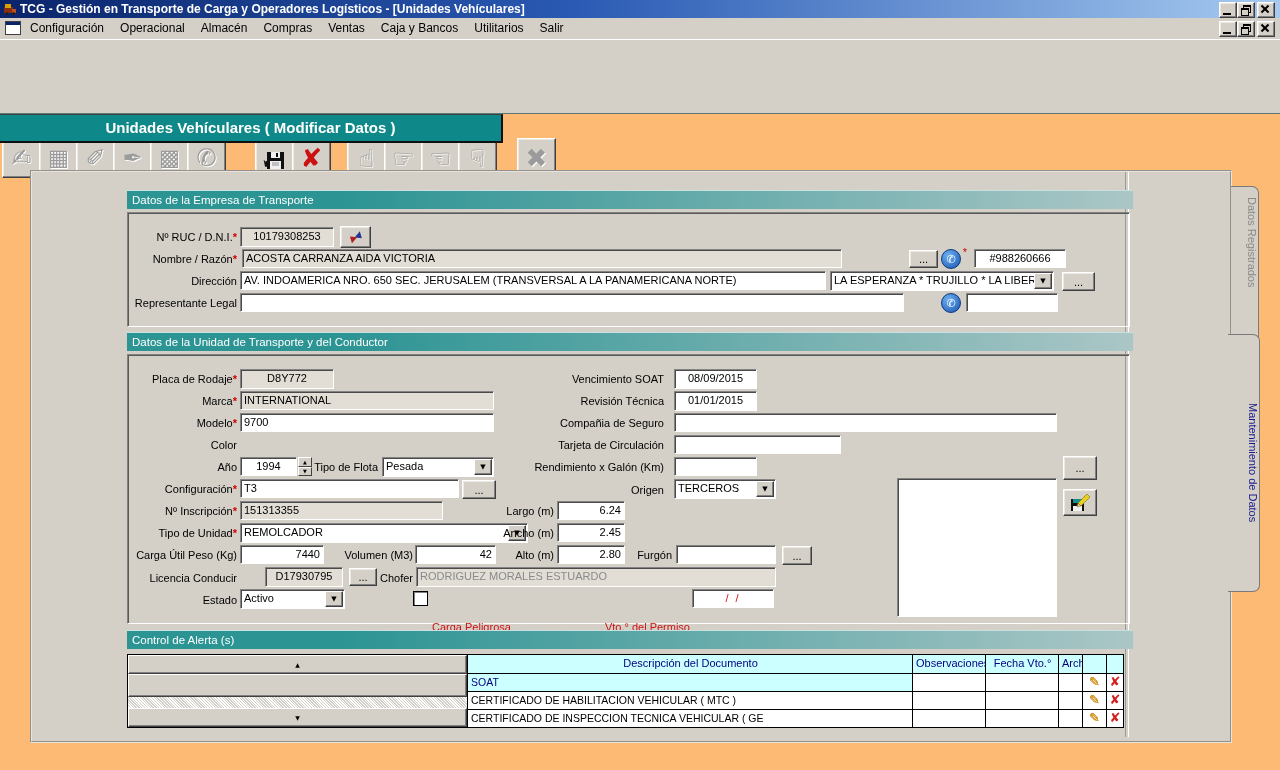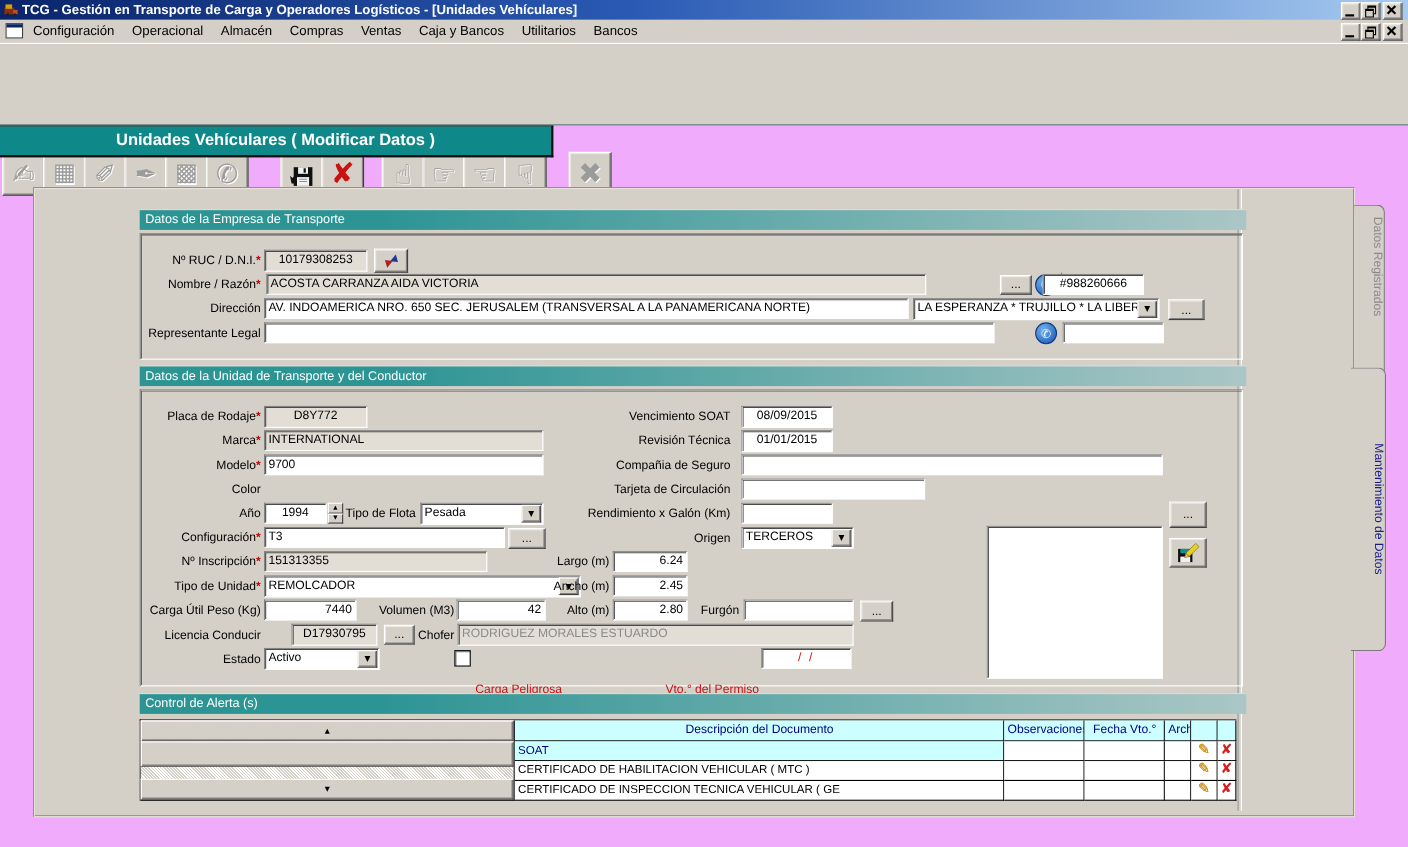--- a/index.html
+++ b/index.html
@@ -1,17 +1,17 @@
 <!DOCTYPE html>
 <html><head>
 <meta charset="utf-8">
 <style>
   html,body{margin:0;padding:0;width:1280px;height:770px;overflow:hidden;
     font-family:"Liberation Sans","DejaVu Sans",sans-serif;background:#d4d0c8;}
-  .screen{position:relative;width:1280px;height:770px;background:#f0abfc;}
+  .screen{position:relative;width:1280px;height:770px;background:#fdba74;}
   .abs{position:absolute;}
   
   .titlebar{left:0;top:0;width:1280px;height:18px;
     background:linear-gradient(to right,#0a246a,#2a5ab4 45%,#a6caf0);
     color:#fff;font-size:12px;font-weight:bold;line-height:18px;white-space:nowrap;}
   .titlebar .ttext{position:absolute;left:20px;top:0;}
   .menubar{left:0;top:18px;width:1280px;height:21px;background:#d4d0c8;
     border-bottom:1px solid #fff;}
   .menuitem{display:inline-block;padding:3px 8px 0 8px;font-size:12px;color:#000;height:18px;}
   .winbtn{position:absolute;width:16px;height:14px;background:#d4d0c8;border:1px solid;
@@ -119,21 +119,21 @@
     </svg>
     <span class="ttext">TCG - Gestión en Transporte de Carga y Operadores Logísticos - [Unidades Vehículares]</span>
     <span class="winbtn g-min" style="left:1219px;top:2px"></span>
     <span class="winbtn g-rest" style="left:1237px;top:2px"></span>
     <span class="winbtn g-x" style="left:1257px;top:2px"></span>
   </div>
 
   <div class="abs menubar">
     <span class="mdiicon"></span>
     <div class="abs" style="left:22px;top:0">
-      <span class="menuitem">Configuración</span><span class="menuitem">Operacional</span><span class="menuitem">Almacén</span><span class="menuitem">Compras</span><span class="menuitem">Ventas</span><span class="menuitem">Caja y Bancos</span><span class="menuitem">Utilitarios</span><span class="menuitem">Bancos</span>
+      <span class="menuitem">Configuración</span><span class="menuitem">Operacional</span><span class="menuitem">Almacén</span><span class="menuitem">Compras</span><span class="menuitem">Ventas</span><span class="menuitem">Caja y Bancos</span><span class="menuitem">Utilitarios</span><span class="menuitem">Salir</span>
     </div>
     <span class="winbtn g-min" style="left:1219px;top:3px"></span>
     <span class="winbtn g-rest" style="left:1237px;top:3px"></span>
     <span class="winbtn g-x" style="left:1257px;top:3px"></span>
   </div>
 
   <div class="abs toolbar1">
     <span class="tbtn tbtn1" style="left:3px">
       <svg width="20" height="18" viewBox="0 0 20 18">
           <rect x="2" y="3" width="14" height="12" rx="1" fill="#b0aca4" stroke="#404040"></rect>
@@ -288,21 +288,21 @@
         <path d="M9 1 15 5 9 9z" fill="#203890" transform="rotate(40 10 5)"></path>
         <path d="M7 5 1 9l6 4z" fill="#b02020" transform="rotate(40 5 9)"></path>
       </svg>
   </span>
 
   <div class="abs lbl" style="left:117px;top:253px;width:120px"><span>Nombre / Razón</span><span class="req">*</span></div>
   <div class="abs inp gray" style="left:242px;top:249px;width:600px;height:19px">ACOSTA CARRANZA AIDA VICTORIA</div>
   <span class="abs btn3d" style="left:909px;top:250px;width:29px;height:18px">...</span>
   <span class="abs phone" style="left:941px;top:249px;width:18px;height:18px">✆</span>
   <span class="abs lbl req" style="left:959px;top:246px;width:8px;color:#cc0000">*</span>
-  <div class="abs inp center" style="left:948px;top:249px;width:92px;height:19px">#988260666</div>
+  <div class="abs inp center" style="left:974px;top:249px;width:92px;height:19px">#988260666</div>
 
   <div class="abs lbl" style="left:117px;top:275px;width:120px">Dirección</div>
   <div class="abs inp" style="left:240px;top:271px;width:586px;height:19px">AV. INDOAMERICA NRO. 650 SEC. JERUSALEM (TRANSVERSAL A LA PANAMERICANA NORTE)</div>
   <div class="abs combo" style="left:830px;top:271px;width:224px;height:20px">
     <span class="cval">LA ESPERANZA * TRUJILLO * LA LIBERT</span>
     <span class="dd">▼</span>
   </div>
   <span class="abs btn3d" style="left:1062px;top:272px;width:33px;height:19px">...</span>
 
   <div class="abs lbl" style="left:100px;top:297px;width:137px">Representante Legal</div>

